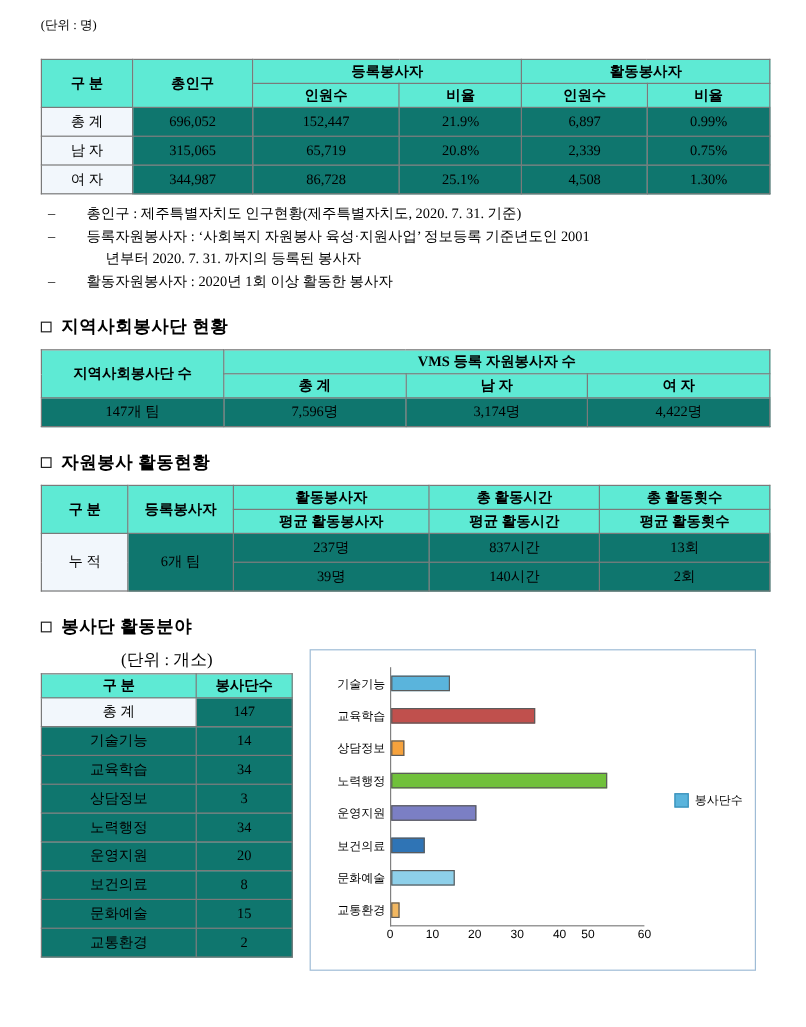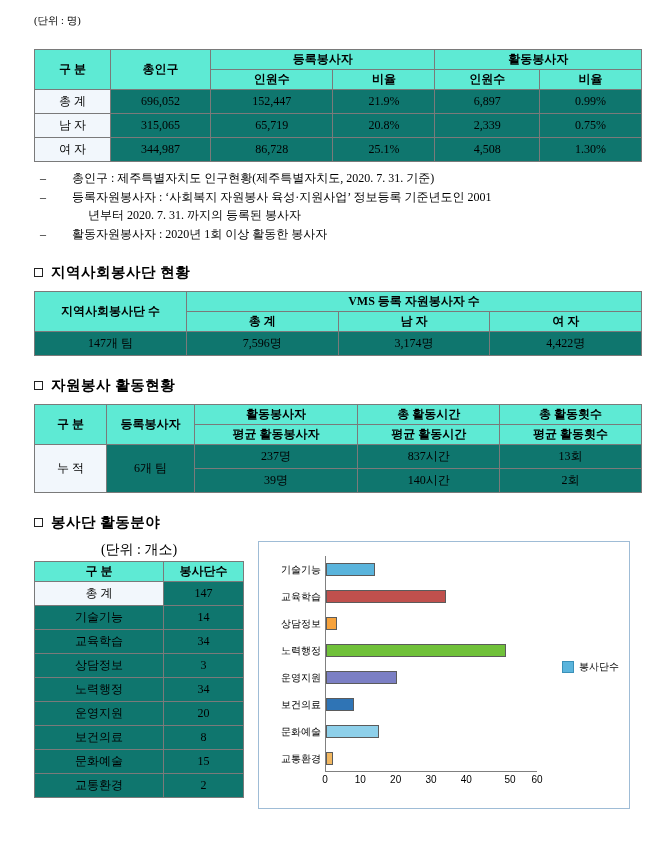--- a/index.html
+++ b/index.html
@@ -340,21 +340,21 @@
               <span class="bar-label">교통환경</span>
               <div class="bar" style="width: 7.06667px; background: rgb(242, 183, 96);"></div>
             </div>
           </div>
         <div class="xaxis" id="xaxis">
             <span class="xtick" style="left: 0px;">0</span>
             <span class="xtick" style="left: 35.3333px;">10</span>
             <span class="xtick" style="left: 70.6667px;">20</span>
             <span class="xtick" style="left: 106px;">30</span>
             <span class="xtick" style="left: 141.333px;">40</span>
-            <span class="xtick" style="left: 185px;">50</span>
+            <span class="xtick" style="left: 165px;">50</span>
             <span class="xtick" style="left: 212px;">60</span>
           </div>
         <div class="legend">
           <span class="sw"></span>
           <span>봉사단수</span>
         </div>
       </div>
     </div>
   </div>
 

